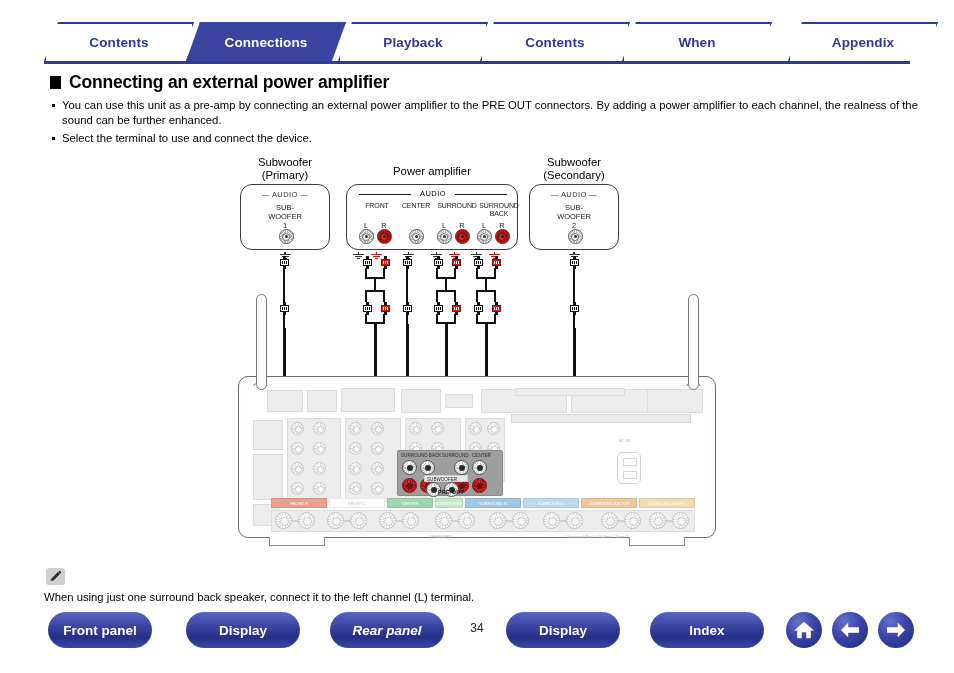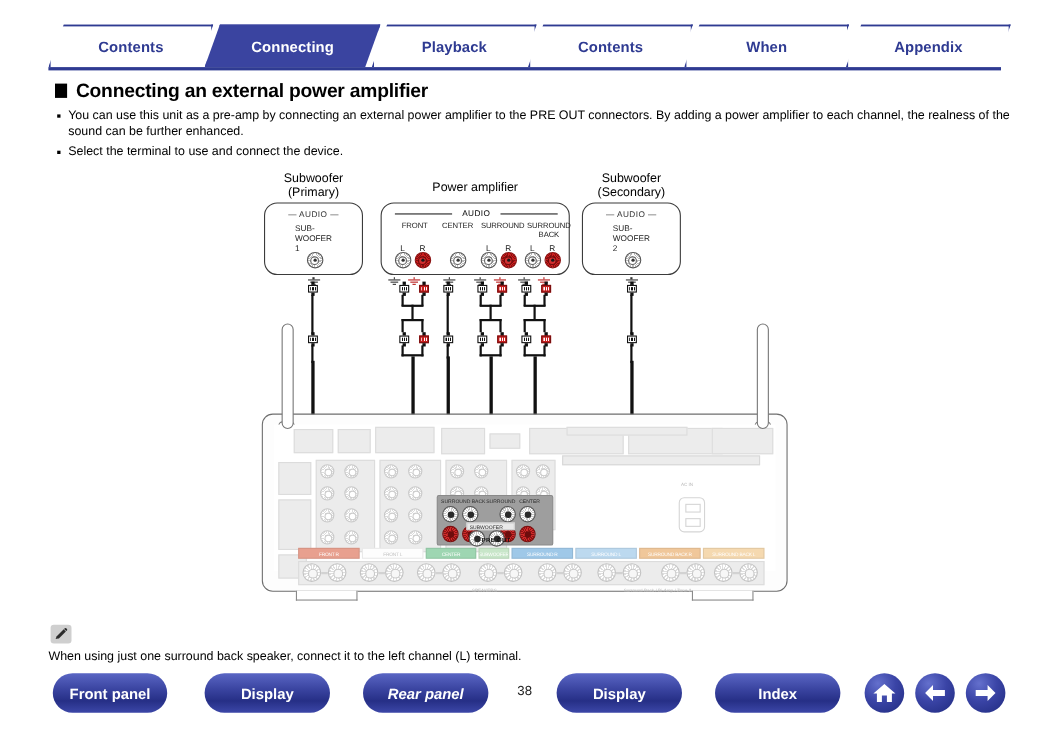--- a/index.html
+++ b/index.html
@@ -92,21 +92,21 @@
   }
   .chanlabel {
     position: absolute; font-size: 7px; text-align: center; color: #222;
     line-height: 8px; white-space: pre-line; letter-spacing: -.1px;
   }
   .lrlabel {
     position: absolute; font-size: 7.5px; text-align: center; color: #222;
   }
   .subtext {
     position: absolute; left: 50%; transform: translateX(-50%);
-    font-size: 7.5px; text-align: left; color: #222; line-height: 9px;
+    font-size: 7.5px; text-align: center; color: #222; line-height: 9px;
     white-space: pre-line;
   }
 
   
   .jack {
     position: absolute; width: 15px; height: 15px; border-radius: 50%;
   }
   .jack .ring1 {
     position: absolute; inset: 0; border-radius: 50%;
     border: 1.4px solid #555;
@@ -292,32 +292,32 @@
 <body>
 
 <div class="page">
 
   <div class="tabbar">
     <div class="tabbar-baseline"></div>
     <div class="tab slant" style="left:0px; width:150px;">
       <span class="tab-inner">Contents</span>
     </div>
     <div class="tab slant active" style="left:142px; width:160px;">
-      <span class="tab-inner">Connecting</span>
+      <span class="tab-inner">Connections</span>
     </div>
     <div class="tab slant" style="left:294px; width:150px;">
       <span class="tab-inner">Playback</span>
     </div>
     <div class="tab slant" style="left:436px; width:150px;">
       <span class="tab-inner">Contents</span>
     </div>
     <div class="tab slant" style="left:578px; width:150px;">
       <span class="tab-inner">When</span>
     </div>
-    <div class="tab slant" style="left:725px; width:150px;">
+    <div class="tab slant" style="left:744px; width:150px;">
       <span class="tab-inner">Appendix</span>
     </div>
   </div>
 
   <div class="heading">
     <span class="sqmark"></span>
     <span>Connecting an external power amplifier</span>
   </div>
 
   <div class="bullets">
@@ -823,21 +823,21 @@
   <div class="footer">
     <div class="pillbtn" style="left:48px; width:104px;">
       <span>Front panel</span>
     </div>
     <div class="pillbtn" style="left:186px; width:114px;">
       <span>Display</span>
     </div>
     <div class="pillbtn" style="left:330px; width:114px;font-style:italic;">
       <span>Rear panel</span>
     </div>
-    <div class="pagenum" style="left:464px; width:26px; text-align:center;">38</div>
+    <div class="pagenum" style="left:464px; width:26px; text-align:center;">34</div>
     <div class="pillbtn" style="left:506px; width:114px;">
       <span>Display</span>
     </div>
     <div class="pillbtn" style="left:650px; width:114px;">
       <span>Index</span>
     </div>
 
     <div class="circbtn" style="left:786px;">
       <svg width="22" height="20" viewBox="0 0 24 22" aria-hidden="true">
         <path d="M12 2 L23 11.5 L19.5 11.5 L19.5 20 L14.5 20 L14.5 13.5 L9.5 13.5 L9.5 20 L4.5 20 L4.5 11.5 L1 11.5 Z" fill="#ffffff"></path>

